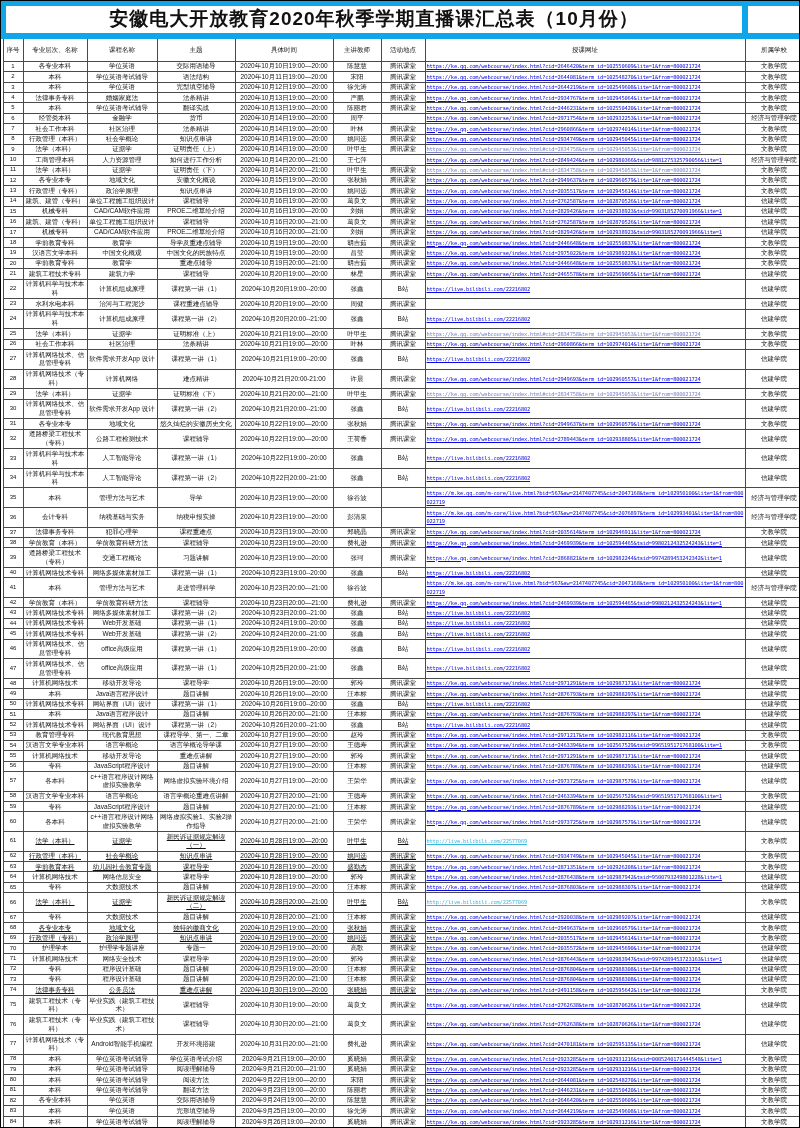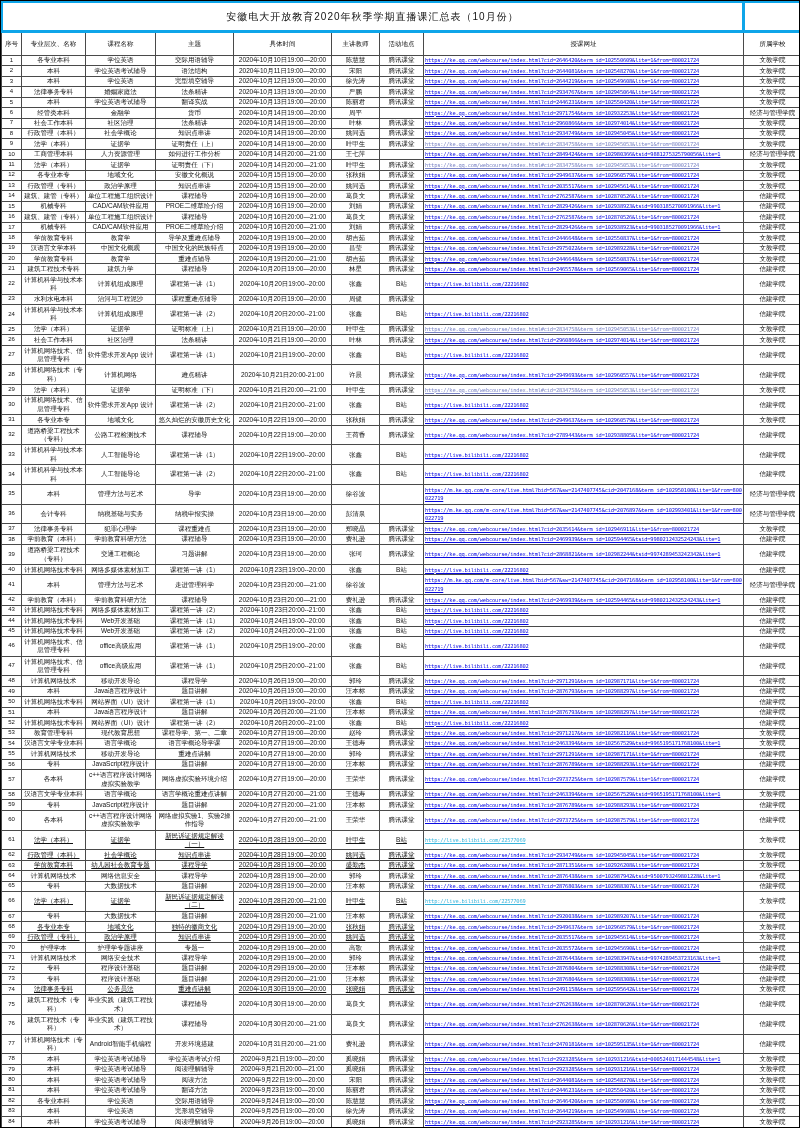--- a/index.html
+++ b/index.html
@@ -2,21 +2,21 @@
 <html><head>
 <meta charset="utf-8">
 <style>
   html,body{margin:0;padding:0;background:#e8e8e8;}
   .sheet{width:800px;height:1128px;margin:0 auto;background:#ffffff;overflow:hidden;
          font-family:"Liberation Sans","DejaVu Sans",sans-serif;position:relative;}
   table{width:800px;height:1128px;border-collapse:collapse;table-layout:fixed;}
   td,th{border:1px solid #4a4a4a;padding:0 1px;text-align:center;vertical-align:middle;
         font-size:6.5px;line-height:1.3;color:#111;overflow:hidden;word-break:break-all;
         font-weight:normal;}
-  tr.title-row td{font-size:10px;font-weight:normal;height:27px;border:3px solid #0ea5e9;
+  tr.title-row td{font-size:19px;font-weight:bold;height:27px;border:6px solid #0ea5e9;
         letter-spacing:1px;}
   tr.head-row th{height:22px;font-size:6.5px;background:#fff;}
   td.c0{font-size:6px;}
   td.c7{text-align:left;}
   td.c7 a{font-family:"DejaVu Sans Mono","Liberation Mono",monospace;font-size:5.4px;
         letter-spacing:-0.2px;text-decoration:underline;cursor:pointer;}
   a.b{color:#0a0ae0;}
   a.v{color:#7b84c6;}
   a.t{color:#3ab5dc;}
   tr.ul td.c1,tr.ul td.c2,tr.ul td.c3,tr.ul td.c4,tr.ul td.c5,tr.ul td.c6{text-decoration:underline;}

